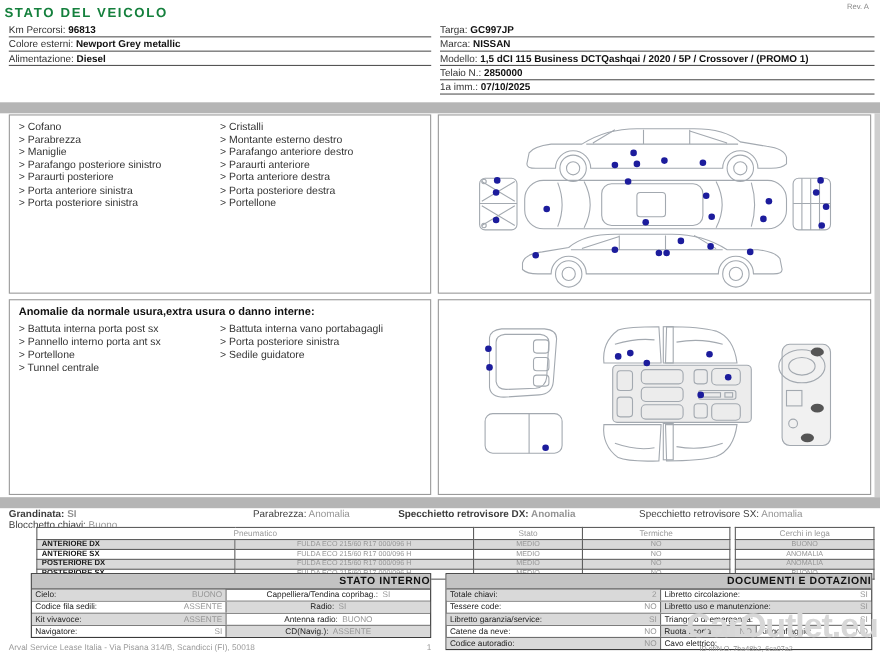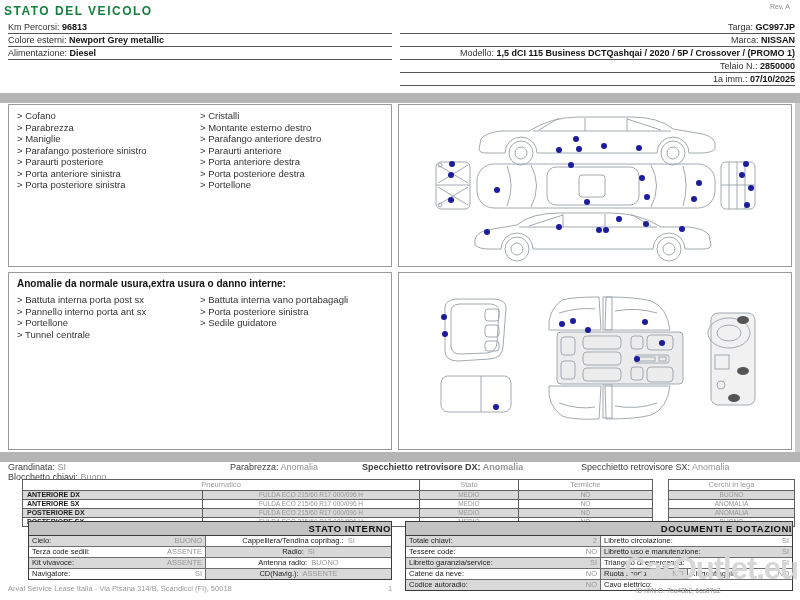--- a/index.html
+++ b/index.html
@@ -4,21 +4,21 @@
 <style>
   html,body{margin:0;padding:0;}
   body{width:800px;height:600px;background:#ffffff;font-family:"Liberation Sans","DejaVu Sans",sans-serif;color:#222;position:relative;overflow:hidden;}
   .page{position:absolute;inset:0;}
 
   .title{position:absolute;left:4px;top:4px;font-size:12px;font-weight:bold;letter-spacing:1.5px;color:#15803d;}
   .rev{position:absolute;right:10px;top:3px;font-size:7px;color:#8a8a8a;}
 
   .hdr{position:absolute;top:21px;}
   .hdr-left{left:8px;width:384px;}
-  .hdr-right{left:400px;width:395px;text-align:right;}
+  .hdr-right{left:400px;width:395px;}
   .hrow{border-bottom:1px solid #555;font-size:9px;line-height:10px;padding:1px 0;}
   .hlbl{color:#333;}
   .hval{font-weight:bold;color:#111;}
 
   .band{position:absolute;left:0;width:800px;height:10px;background:#b5b5b5;}
   .band1{top:93px;} .band2{top:452px;}
   .edge{position:absolute;right:0;top:103px;width:5px;height:349px;background:#cfcfcf;}
 
   .box{position:absolute;border:1px solid #9a9a9a;background:#fff;box-sizing:border-box;}
   .box-ext-list{left:8px;top:104px;width:384px;height:163px;padding:5px 8px;}
@@ -36,21 +36,21 @@
   .summary .it{position:absolute;white-space:nowrap;}
   .slbl{color:#3c3c3c;}
   .sval{color:#949494;}
 
   table.tt{border-collapse:collapse;table-layout:fixed;position:absolute;top:479px;background:#fff;}
   table.tt td{border:1px solid #5f5f5f;padding:0;overflow:hidden;white-space:nowrap;}
   table.tt .hcell{color:#9a9a9a;font-size:7.5px;text-align:center;height:10px;line-height:10px;}
   table.tt .pcell{font-weight:bold;font-size:7px;text-align:left;padding-left:4px;height:8px;line-height:8px;color:#1a1a1a;}
   table.tt .vcell{color:#979797;font-size:6.5px;text-align:center;height:8px;line-height:8px;}
   table.tt tr.g{background:#d9d9d9;}
-  .tt-main{left:22px;width:630px;}
+  .tt-main{left:33px;width:630px;}
   .tt-cerchi{left:668px;width:126px;}
 
   .itab{position:absolute;border:1px solid #3a3a3a;box-sizing:border-box;background:#fff;}
   .itab-left{left:28px;top:521px;width:364px;}
   .itab-right{left:405px;top:521px;width:388px;}
   .thead{background:#c3c3c3;border-bottom:1px solid #3a3a3a;font-weight:bold;text-align:right;font-size:9.5px;height:13px;line-height:13px;letter-spacing:0.5px;color:#111;}
   .irow{display:flex;}
   .irow:not(:last-child){border-bottom:1px solid #6e6e6e;}
   .icell{display:flex;justify-content:space-between;box-sizing:border-box;padding:1px 3px;font-size:7.5px;line-height:8px;}
   .icell + .icell{border-left:1px solid #6e6e6e;}
@@ -237,21 +237,21 @@
         <circle cx="189" cy="57" r="3" fill="#1c1c9c"></circle>
         <circle cx="246" cy="49" r="3" fill="#1c1c9c"></circle>
         <circle cx="263" cy="70" r="3" fill="#1c1c9c"></circle>
         <circle cx="238" cy="86" r="3" fill="#1c1c9c"></circle>
       </svg>
   </div>
 
   <div class="band band2"></div>
 
   <div class="summary">
-    <span class="it" style="left:8px;top:0;"><span class="slbl">Grandinata:</span> <span class="sval">SI</span></span>
+    <span class="it" style="left:8px;top:0;font-weight:bold;"><span class="slbl">Grandinata:</span> <span class="sval">SI</span></span>
     <span class="it" style="left:230px;top:0;"><span class="slbl">Parabrezza:</span> <span class="sval">Anomalia</span></span>
     <span class="it" style="left:362px;top:0;font-weight:bold;"><span class="slbl">Specchietto retrovisore DX:</span> <span class="sval">Anomalia</span></span>
     <span class="it" style="left:581px;top:0;"><span class="slbl">Specchietto retrovisore SX:</span> <span class="sval">Anomalia</span></span>
     <span class="it" style="left:8px;top:10px;"><span class="slbl">Blocchetto chiavi:</span> <span class="sval">Buono</span></span>
   </div>
 
   <table class="tt tt-main">
     <colgroup>
         <col style="width:180px">
         <col style="width:217px">
@@ -321,21 +321,21 @@
           <span class="lbl">Cielo:</span>
           <span class="val">BUONO</span>
         </div>
       <div class="icell">
           <span class="lbl">Cappelliera/Tendina copribag.:</span>
           <span class="val">SI</span>
         </div>
     </div>
     <div class="irow">
       <div class="icell">
-          <span class="lbl">Terza code sedili:</span>
+          <span class="lbl">Codice fila sedili:</span>
           <span class="val">ASSENTE</span>
         </div>
       <div class="icell g">
           <span class="lbl">Radio:</span>
           <span class="val">SI</span>
         </div>
     </div>
     <div class="irow">
       <div class="icell g">
           <span class="lbl">Kit vivavoce:</span>

